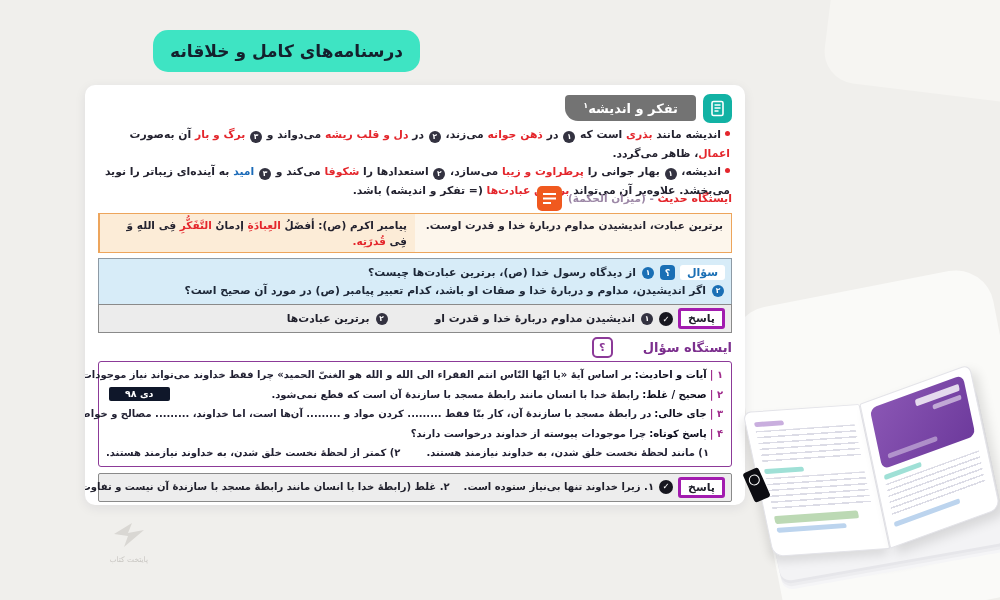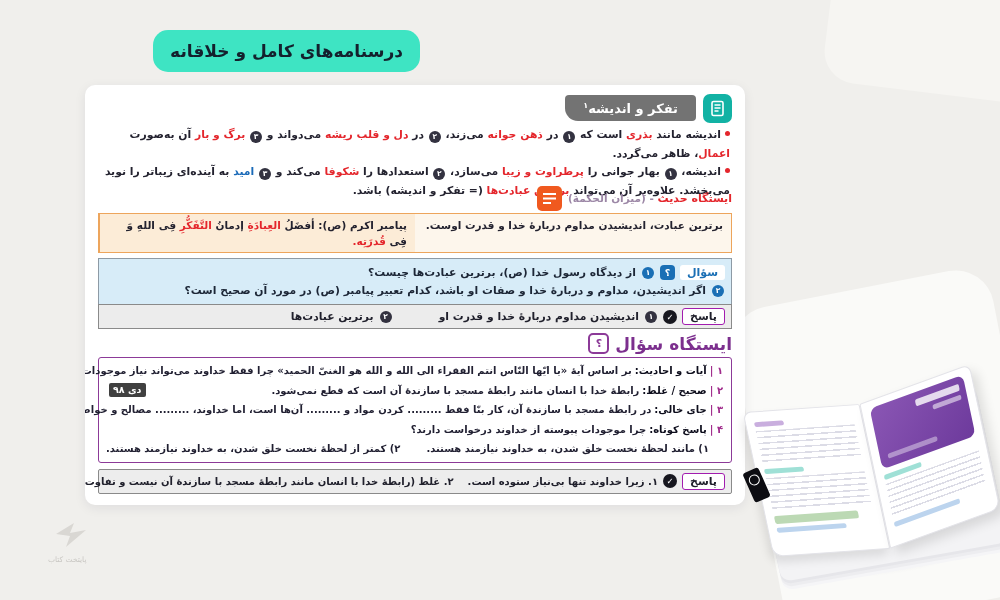--- a/index.html
+++ b/index.html
@@ -48,53 +48,53 @@
 
   .station{display:flex;direction:ltr;align-items:center;gap:6px;margin:-14px 0 2px;width:fit-content;}
   .station-icon{flex:0 0 auto;display:flex;align-items:center;justify-content:center;}
   .st-orange{width:25px;height:25px;background:#f0591f;border-radius:5px;}
   .station-text{direction:rtl;font-size:11px;font-weight:bold;white-space:nowrap;}
   .st-label{color:#e4262c}
   .st-sep,.st-src{color:#9c87a6;font-size:10.5px}
   .q2-icon{width:21px;height:21px;background:#fff;border:2px solid #8c3a98;border-radius:5px;
     color:#8c3a98;font-size:11px;font-weight:bold;box-sizing:border-box;
     display:flex;align-items:center;justify-content:center;}
-  .st-purple-label{color:#7c2f8e;font-size:17px;font-weight:bold;}
+  .st-purple-label{color:#7c2f8e;font-size:13px;font-weight:bold;margin-left:24px;}
   .station2{margin:4px 0 3px;}
 
   .htable{display:flex;border:1.5px solid #eda55c;margin-top:1px;}
   .hcell{padding:3px 8px;font-size:10.5px;font-weight:bold;line-height:16px;box-sizing:border-box;}
   .hcell.arabic{background:#fcecd7;width:50%;border-left:1.5px solid #eda55c;color:#1d1c38;}
   .hcell.trans{background:#fdf6ec;flex:1;color:#23222f;}
 
   .qbox{background:#d7ecf8;border:1px solid #8d9aa5;border-bottom:none;margin-top:5px;
     padding:4px 6px;font-size:10.8px;font-weight:bold;color:#1c2636;}
   .qline{display:flex;align-items:center;gap:5px;line-height:17px;margin:1px 0;}
   .chip{background:#fff;padding:0 7px;border-radius:3px;line-height:15px;height:15px;
     font-weight:bold;flex:0 0 auto;}
   .chip.soal{color:#1a6fb5;font-size:11px;}
   .q-icon{width:15px;height:15px;background:#1a6fb5;border-radius:4px;color:#fff;
     font-size:9.5px;font-weight:bold;flex:0 0 auto;
     display:flex;align-items:center;justify-content:center;}
   .qtext{white-space:nowrap;}
 
   .arow{background:#ececec;border:1px solid #8a8a8a;padding:3px 6px;margin-top:0;
     display:flex;align-items:center;gap:5px;font-size:10.8px;font-weight:bold;color:#20202c;}
-  .chip.pasokh{color:#20202c;font-size:11px;border:1px solid #a21caf;}
+  .chip.pasokh{color:#20202c;font-size:11px;border:3px solid #a21caf;}
   .check-icon{width:14px;height:14px;border-radius:50%;background:#17171f;color:#fff;
     font-size:8.5px;display:flex;align-items:center;justify-content:center;flex:0 0 auto;}
   .a-item2{margin-right:42px;}
 
   .exbox{border:1.5px solid #8c3a98;border-radius:3px;margin-top:1px;
     padding:3px 8px;font-size:10px;font-weight:bold;color:#201f31;line-height:19.5px;}
   .ex-item{position:relative;text-align:right;white-space:nowrap;}
   .ex-num{color:#a02c8c;margin-left:3px;}
   .ex-label{color:#0d0d1c;margin-left:3px;}
-  .badge-date{position:absolute;left:2px;top:2.5px;background:#404040;color:#fff;
-    font-size:9.5px;line-height:14px;padding:0 4px;border-radius:2px;font-weight:bold;}
+  .badge-date{position:absolute;left:2px;top:2.5px;background:#0f172a;color:#fff;
+    font-size:9.5px;line-height:14px;padding:0 16px;border-radius:2px;font-weight:bold;}
   .ex-options{display:flex;gap:26px;padding-right:14px;}
   .ex-option{white-space:nowrap;}
 
   .fbox{background:#ededed;border:1px solid #8a8a8a;border-radius:2px;margin-top:6px;
     padding:3px 6px;font-size:10px;font-weight:bold;color:#20202c;line-height:17.5px;}
   .fline1{display:flex;align-items:center;gap:5px;}
   .f-items{display:flex;gap:14px;}
   .f-item{white-space:nowrap;}
 
   
@@ -121,21 +121,21 @@
   .ph{height:62px;background:linear-gradient(135deg,#8a56b4,#6d3a9c);border-radius:7px;
     margin-bottom:6px;position:relative;}
   .ph .cap{position:absolute;right:6px;top:7px;width:46px;height:7px;background:#ffffffcc;border-radius:2px;}
   .ph .cap2{position:absolute;right:6px;top:18px;width:30px;height:5px;background:#ffffff88;border-radius:2px;}
   .ph .cap3{position:absolute;left:8px;bottom:8px;width:52px;height:5px;background:#ffffff66;border-radius:2px;}
   .bbadge{position:absolute;left:-9px;top:56px;width:17px;height:32px;background:#0d0d12;
     border-radius:3px;transform:rotate(-12deg);}
   .bbadge i{display:block;width:9px;height:9px;border:1.5px solid #fff;border-radius:50%;margin:5px auto 0;}
 
   
-  .watermark{position:absolute;left:48px;top:520px;width:112px;text-align:left;}
+  .watermark{position:absolute;left:36px;top:520px;width:112px;text-align:right;}
   .wm-text{font-size:7.5px;color:#c9c7c3;direction:rtl;margin-top:1px;letter-spacing:.5px;}
 </style>
 </head>
 <body>
 
 <div class="blob-tr"></div>
 <div class="blob-br"></div>
 
 <div class="badge">
   <span>درسنامه‌های کامل و خلاقانه</span>

